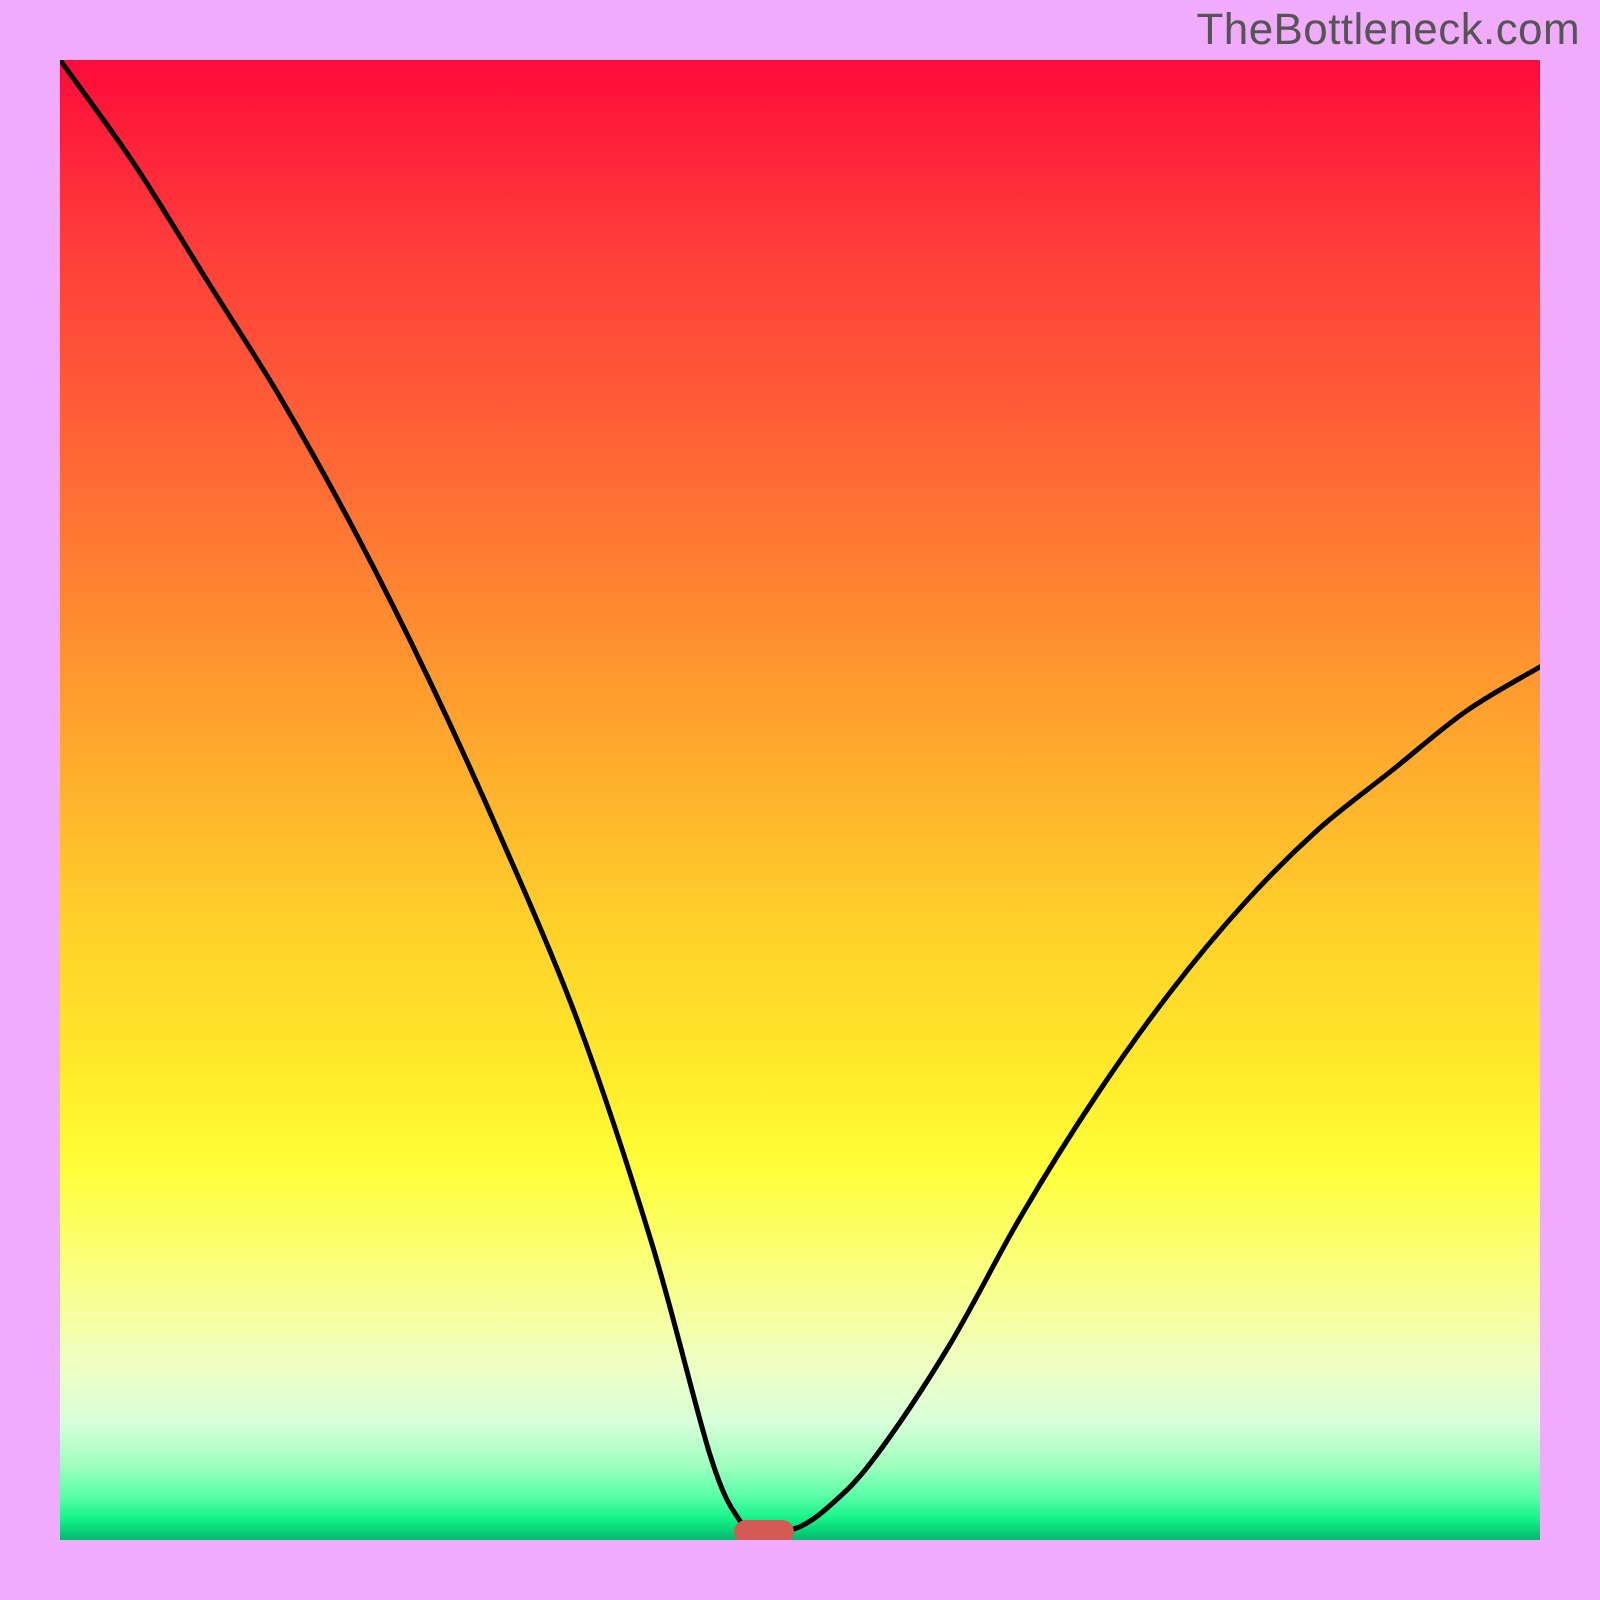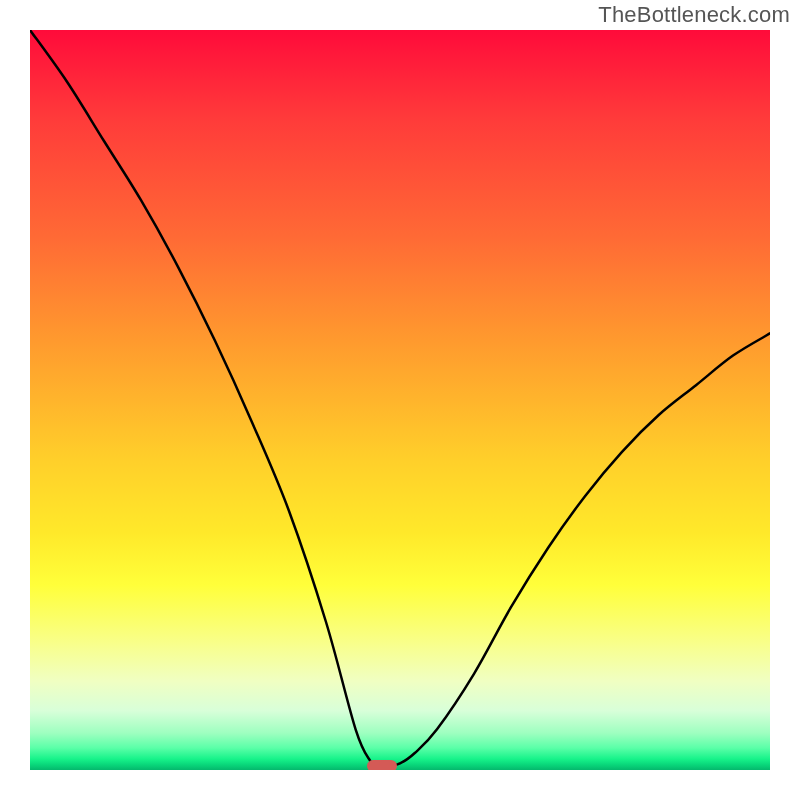--- a/index.html
+++ b/index.html
@@ -7,21 +7,21 @@
     padding: 0;
     width: 800px;
     height: 800px;
     background: #000;
     overflow: hidden;
   }
   .frame {
     position: relative;
     width: 800px;
     height: 800px;
-    background: #ffffff;
+    background: #f0abfc;
   }
   .watermark {
     position: absolute;
     top: 2px;
     right: 10px;
     color: #555;
     font-family: Arial, Helvetica, sans-serif;
     font-size: 22px;
     letter-spacing: 0.2px;
     z-index: 5;

